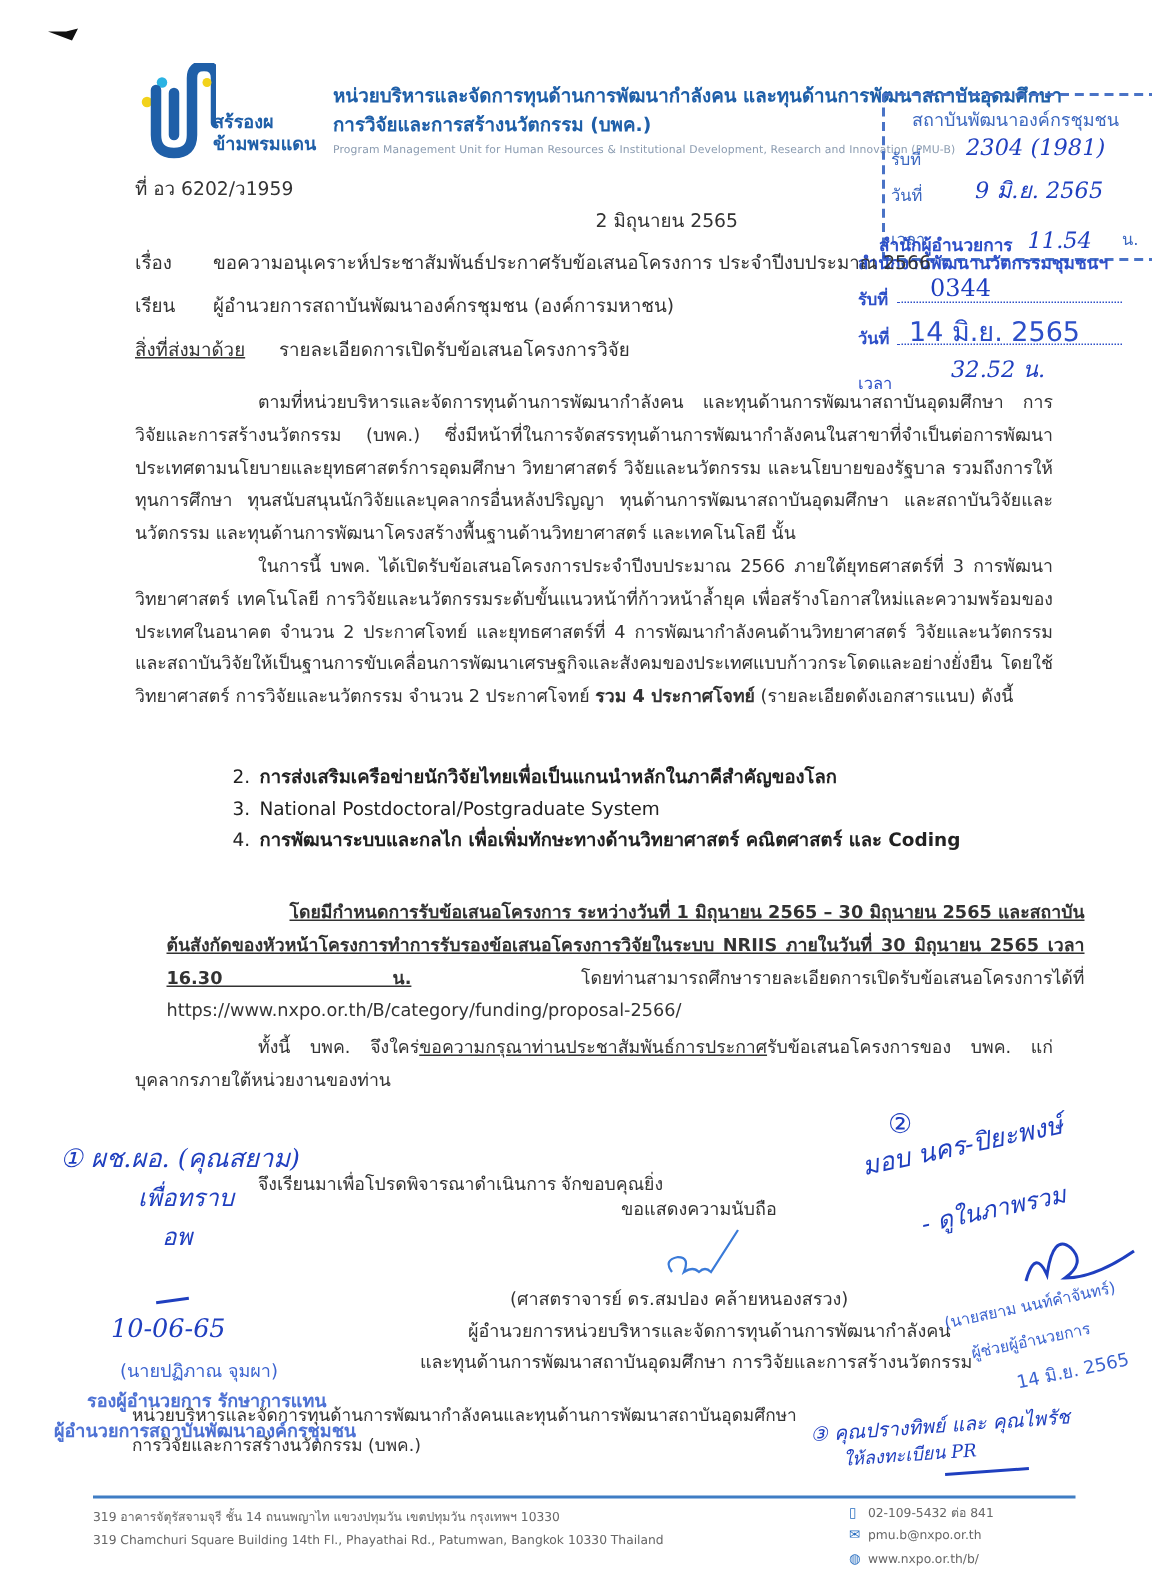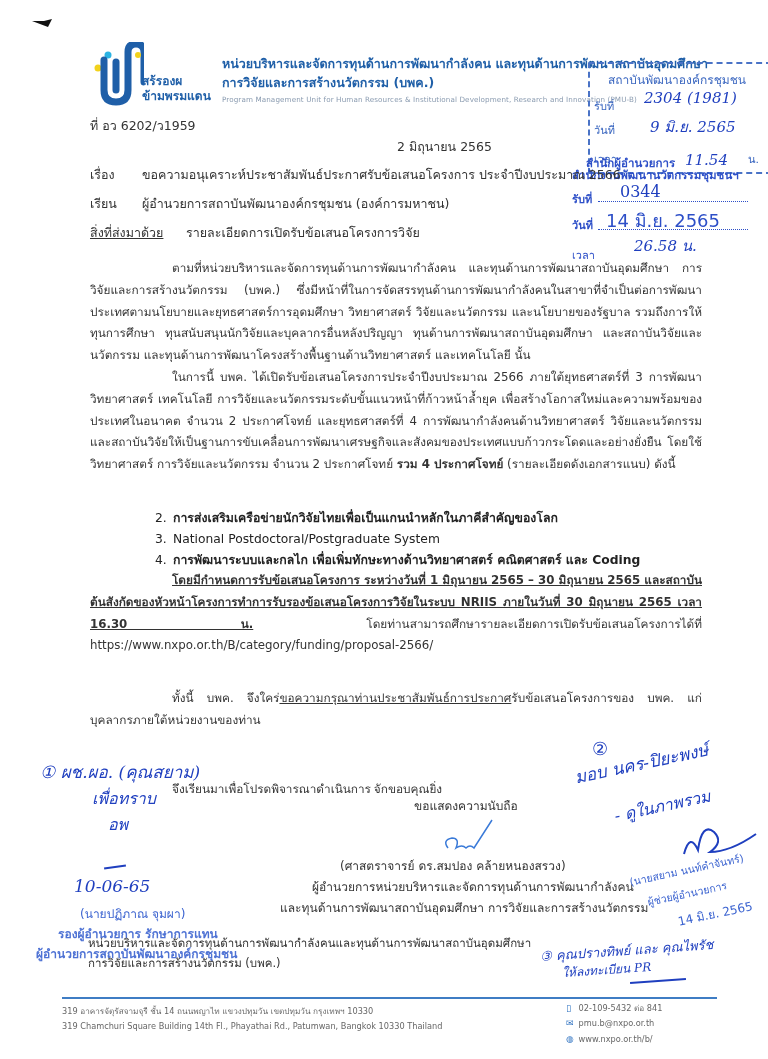--- a/index.html
+++ b/index.html
@@ -75,21 +75,21 @@
 <div class="abs stamp2" style="left:572px;top:154px;width:196px;height:105px;">
   <div class="t bold" style="left:14px;top:0px;font-size:11.5px;">สำนักผู้อำนวยการ</div>
   <div class="t bold" style="left:0px;top:12px;font-size:11.5px;">สำนักงานพัฒนานวัตกรรมชุมชนฯ</div>
   <div class="t bold" style="left:0px;top:36px;">รับที่</div>
   <div class="t dots" style="left:26px;top:46px;width:150px;height:1px;"></div>
   <div class="t hw" style="left:48px;top:28px;font-size:16px;font-style:normal;">0344</div>
   <div class="t bold" style="left:0px;top:62px;">วันที่</div>
   <div class="t dots" style="left:26px;top:74px;width:150px;height:1px;"></div>
   <div class="t" style="left:34px;top:52px;font-size:18px;">14 มิ.ย. 2565</div>
   <div class="t" style="left:0px;top:92px;">เวลา</div>
-  <div class="t hw" style="left:62px;top:80px;font-size:15px;">26.58 น.</div>
+  <div class="t hw" style="left:62px;top:80px;font-size:15px;">32.52 น.</div>
 </div>
 
 <div class="abs docno">ที่ อว 6202/ว1959</div>
 <div class="abs date">2 มิถุนายน 2565</div>
 
 <div class="abs row" style="left:90px;top:165px;">
   <span class="lbl" style="width:48px;">เรื่อง</span>
   <span>ขอความอนุเคราะห์ประชาสัมพันธ์ประกาศรับข้อเสนอโครงการ ประจำปีงบประมาณ 2566</span>
 </div>
 <div class="abs row" style="left:90px;top:194px;">
@@ -108,21 +108,21 @@
   <span class="bold">รวม 4 ประกาศโจทย์</span>
   <span>(รายละเอียดดังเอกสารแนบ) ดังนี้</span>
 </div>
 
 <div class="abs list">
   <div><span class="num">2.</span><span class="bold">การส่งเสริมเครือข่ายนักวิจัยไทยเพื่อเป็นแกนนำหลักในภาคีสำคัญของโลก</span></div>
   <div><span class="num">3.</span><span>National Postdoctoral/Postgraduate System</span></div>
   <div><span class="num">4.</span><span class="bold">การพัฒนาระบบและกลไก เพื่อเพิ่มทักษะทางด้านวิทยาศาสตร์ คณิตศาสตร์ และ Coding</span></div>
 </div>
 
-<div class="abs para indent" style="top:570px;">
+<div class="abs para indent" style="top:598px;margin-left:21px;">
   <span class="bold ul">โดยมีกำหนดการรับข้อเสนอโครงการ ระหว่างวันที่ 1 มิถุนายน 2565 – 30 มิถุนายน 2565 และสถาบันต้นสังกัดของหัวหน้าโครงการทำการรับรองข้อเสนอโครงการวิจัยในระบบ NRIIS ภายในวันที่ 30 มิถุนายน 2565 เวลา 16.30 น.</span>
   <span>โดยท่านสามารถศึกษารายละเอียดการเปิดรับข้อเสนอโครงการได้ที่</span>
   <a style="color:#333;text-decoration:none;">https://www.nxpo.or.th/B/category/funding/proposal-2566/</a>
 </div>
 
 <div class="abs para indent" style="top:688px;">
   <span>ทั้งนี้ บพค. จึงใคร่</span><span class="ul">ขอความกรุณาท่านประชาสัมพันธ์การประกาศ</span><span>รับข้อเสนอโครงการของ บพค. แก่บุคลากรภายใต้หน่วยงานของท่าน</span>
 </div>
 
 <div class="abs para indent" style="top:779px;font-family:Liberation Serif, serif;">จึงเรียนมาเพื่อโปรดพิจารณาดำเนินการ จักขอบคุณยิ่ง</div>

